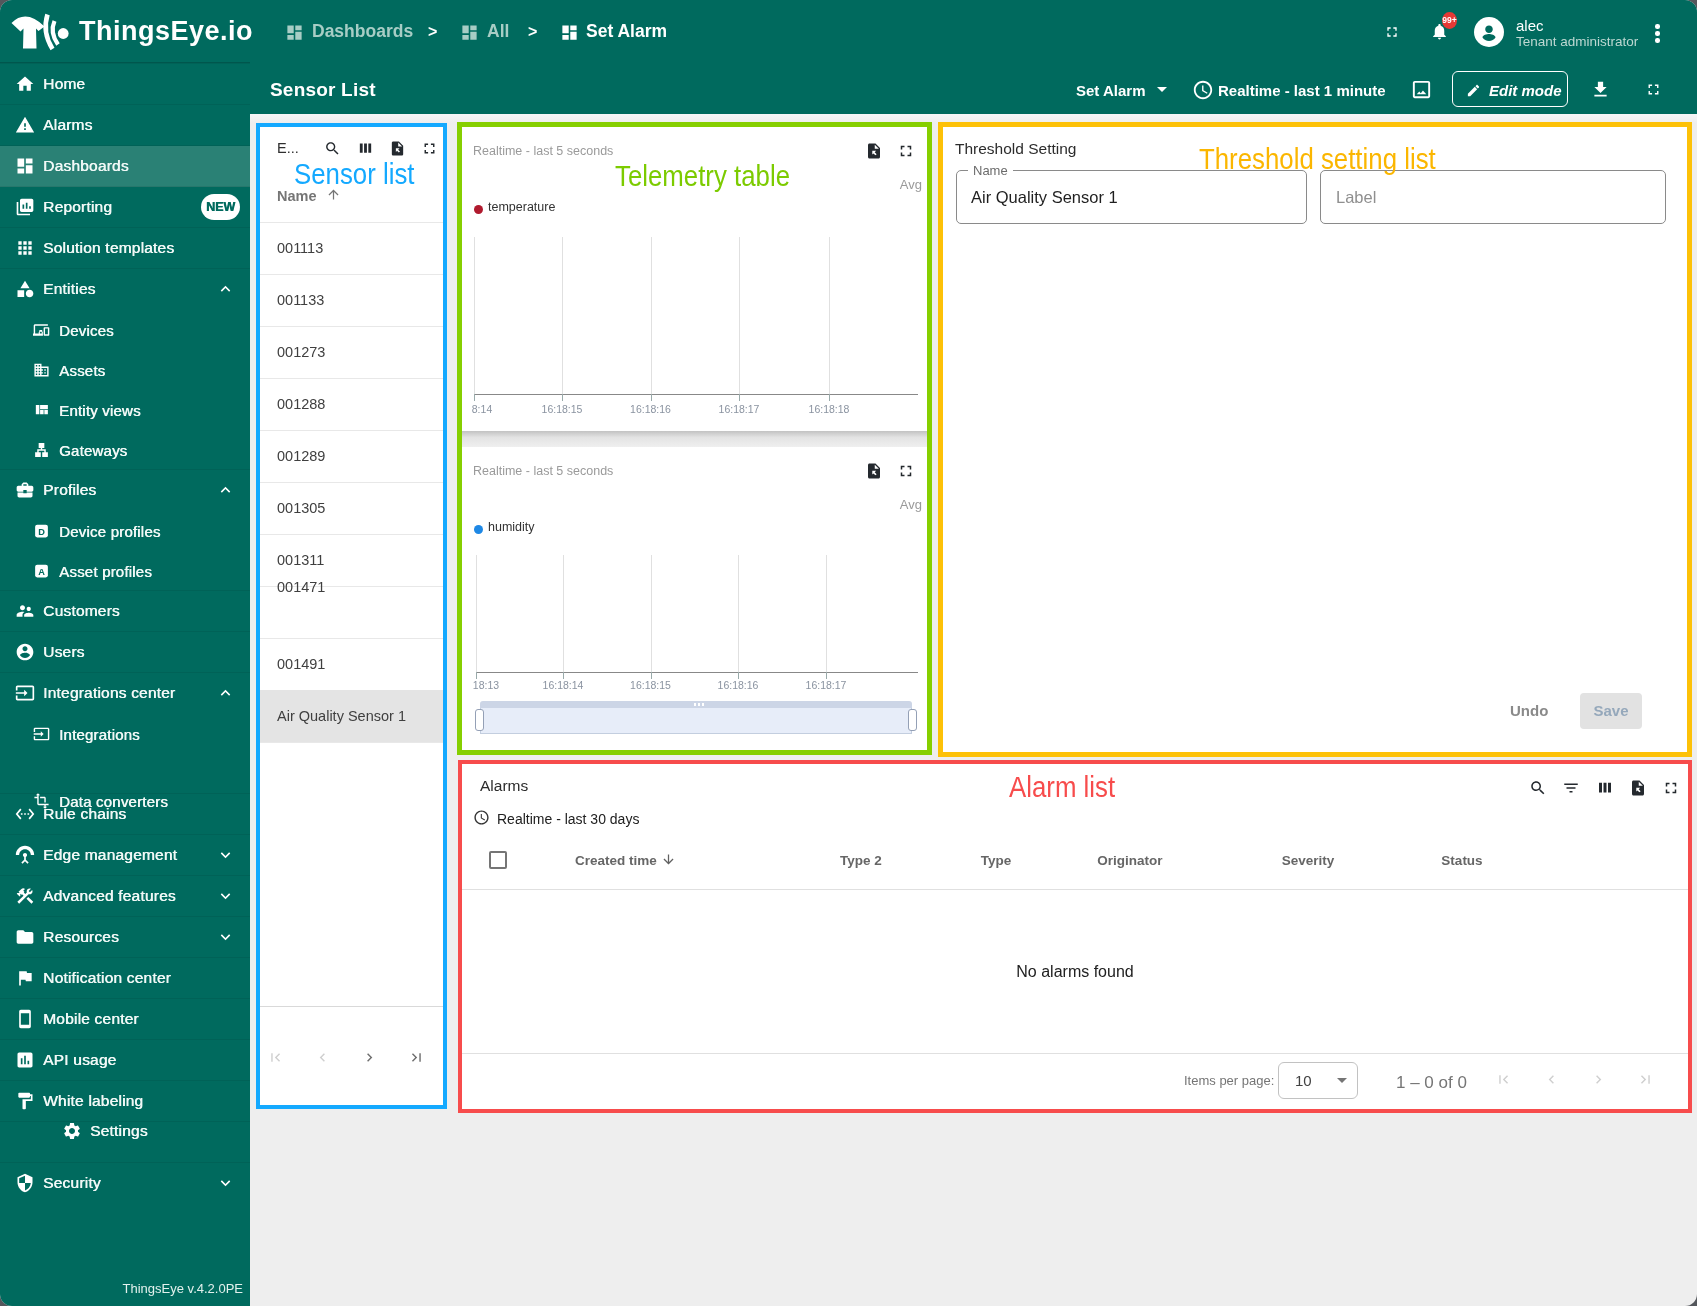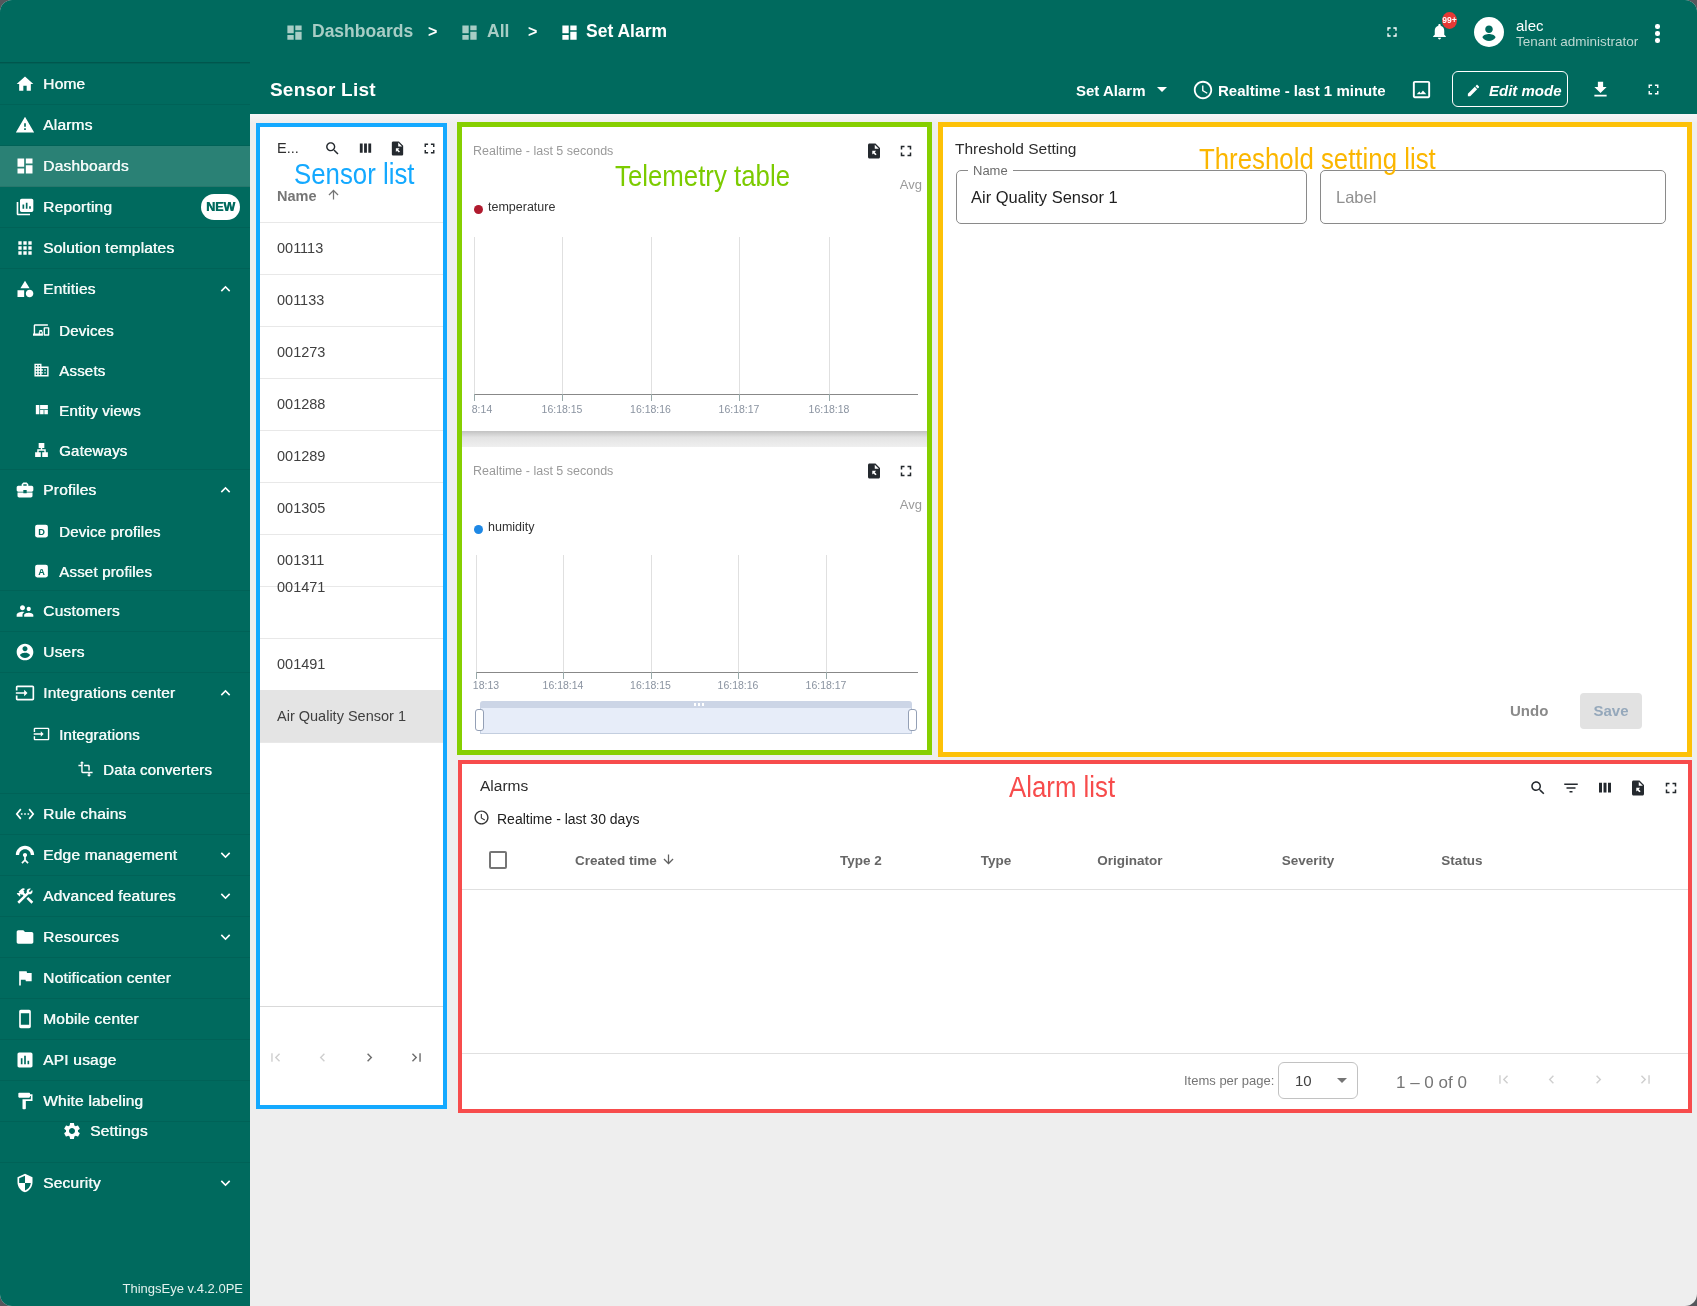--- a/index.html
+++ b/index.html
@@ -35,20 +35,29 @@
 .srow { position:absolute; left:17px; font-size:14.5px; color:#3f3f3f; }
 .ath { position:absolute; font-size:13.5px; font-weight:bold; color:#666; transform:translateX(-50%); white-space:nowrap; }
 </style>
 </head>
 <body>
 <div id="page">
 <div id="topbar"></div>
 <div id="sidebar"></div>
 <div id="logodiv"></div>
 
+<div class="abs" style="left:11px;top:8px;width:230px;height:48px;">
+<svg width="60" height="40" viewBox="10 12 60 40" style="position:absolute;left:-1px;top:4px;">
+  <path fill="#fff" d="M11.5 23 Q26 8.5 44.5 26.5 L38.5 31 L36 28.5 L36.5 48.5 L23 48.5 L23.5 28.5 L20.5 31.5 Z"></path>
+  <path fill="none" stroke="#fff" stroke-width="4.6" d="M47.5 14.5 Q42 32 52.5 49"></path>
+  <path fill="none" stroke="#fff" stroke-width="4.2" d="M54.5 21 Q49.5 32.5 58 44.5"></path>
+  <circle cx="63.2" cy="33.5" r="5.4" fill="#fff"></circle>
+</svg>
+<span style="position:absolute;left:68px;top:8px;color:#fff;font-size:27px;font-weight:bold;letter-spacing:0.5px;">ThingsEye.io</span>
+</div>
 
 <svg class="abs" viewBox="0 0 24 24" style="left:285px;top:23px;width:19px;height:19px;fill:#a7cdc5;">
       <path d="M3 13h8V3H3v10zm0 8h8v-6H3v6zm10 0h8V11h-8v10zm0-18v6h8V3h-8z"></path>
     </svg>
 <div class="crumb dim" style="left:312px;">Dashboards</div>
 <div class="crumb" style="left:428px;font-size:16px;">&gt;</div>
 <svg class="abs" viewBox="0 0 24 24" style="left:460px;top:23px;width:19px;height:19px;fill:#a7cdc5;">
       <path d="M3 13h8V3H3v10zm0 8h8v-6H3v6zm10 0h8V11h-8v10zm0-18v6h8V3h-8z"></path>
     </svg>
 <div class="crumb dim" style="left:487px;">All</div>
@@ -214,21 +223,21 @@
           <path d="M7.41 15.41L12 10.83l4.59 4.58L18 14l-6-6-6 6z"></path>
         </svg>
 </div>
 <div class="mdiv" style="top:672.0px;"></div>
 <div class="menuitem sub" style="top:713.5px;height:40px;">
 <svg class="ic" viewBox="0 0 24 24">
           <path d="M21 3.01H3c-1.1 0-2 .9-2 2V9h2V4.99h18v14.03H3V15H1v4.01c0 1.1.9 1.98 2 1.98h18c1.1 0 2-.88 2-1.98v-14c0-1.11-.9-2-2-2zM11 16l4-4-4-4v3H1v2h10v3z"></path>
         </svg>
 <span class="txt">Integrations</span>
 </div>
-<div class="menuitem sub" style="top:749px;height:40px;margin-left:44px;">
+<div class="menuitem sub" style="top:781px;height:40px;">
 <svg class="ic" viewBox="0 0 24 24">
           <path d="M22 18v-2H8V4h2L7 1 4 4h2v2H2v2h4v8c0 1.1.9 2 2 2h8v2h-2l3 3 3-3h-2v-2h4zM10 8h6v6h2V8c0-1.1-.9-2-2-2h-6v2z"></path>
         </svg>
 <span class="txt">Data converters</span>
 </div>
 <div class="menuitem" style="top:793.5px;height:41px;">
 <svg class="ic" viewBox="0 0 24 24">
           <path d="M7.77 6.76L6.23 5.48.82 12l5.41 6.52 1.54-1.28L3.42 12l4.35-5.24zM7 13h2v-2H7v2zm10-2h-2v2h2v-2zm-6 2h2v-2h-2v2zm6.77-7.52l-1.54 1.28L20.58 12l-4.35 5.24 1.54 1.28L23.18 12l-5.41-6.52z"></path>
         </svg>
 <span class="txt">Rule chains</span>
@@ -470,20 +479,21 @@
   <div class="ath" style="left:113px;top:89px;transform:none;">Created time</div>
   <svg viewBox="0 0 24 24" style="position:absolute;left:199px;top:88px;width:15px;height:15px;fill:#616161;">
         <path d="M20 12l-1.41-1.41L13 16.17V4h-2v12.17l-5.58-5.59L4 12l8 8 8-8z"></path>
       </svg>
   <div class="ath" style="left:399px;top:89px;">Type 2</div>
   <div class="ath" style="left:534px;top:89px;">Type</div>
   <div class="ath" style="left:668px;top:89px;">Originator</div>
   <div class="ath" style="left:846px;top:89px;">Severity</div>
   <div class="ath" style="left:1000px;top:89px;">Status</div>
   <div style="position:absolute;left:0;top:125px;width:1226px;height:1px;background:#e0e0e0;"></div>
+  <div style="position:absolute;left:0;top:199px;width:1226px;text-align:center;font-size:16px;color:#212121;">No alarms found</div>
   <div style="position:absolute;left:0;top:289px;width:1226px;height:1px;background:#e0e0e0;"></div>
   <div style="position:absolute;left:722px;top:309px;font-size:13px;color:#757575;">Items per page:</div>
   <div style="position:absolute;left:816px;top:298px;width:80px;height:37px;border:1px solid #c2c2c2;border-radius:6px;"></div>
   <div style="position:absolute;left:833px;top:308px;font-size:15px;color:#424242;">10</div>
   <div style="position:absolute;left:875px;top:314px;width:0;height:0;border-left:5px solid transparent;border-right:5px solid transparent;border-top:5px solid #757575;"></div>
   <div style="position:absolute;left:934px;top:309px;font-size:17px;color:#757575;text-align:right;">1 – 0 of 0</div>
   <svg viewBox="0 0 24 24" style="position:absolute;left:1033px;top:307px;width:17px;height:17px;fill:#cfcfcf;">
         <path d="M18.41 16.59L13.82 12l4.59-4.59L17 6l-6 6 6 6 1.41-1.41zM6 6h2v12H6z"></path>
       </svg>
   <svg viewBox="0 0 24 24" style="position:absolute;left:1081px;top:307px;width:17px;height:17px;fill:#cfcfcf;">

